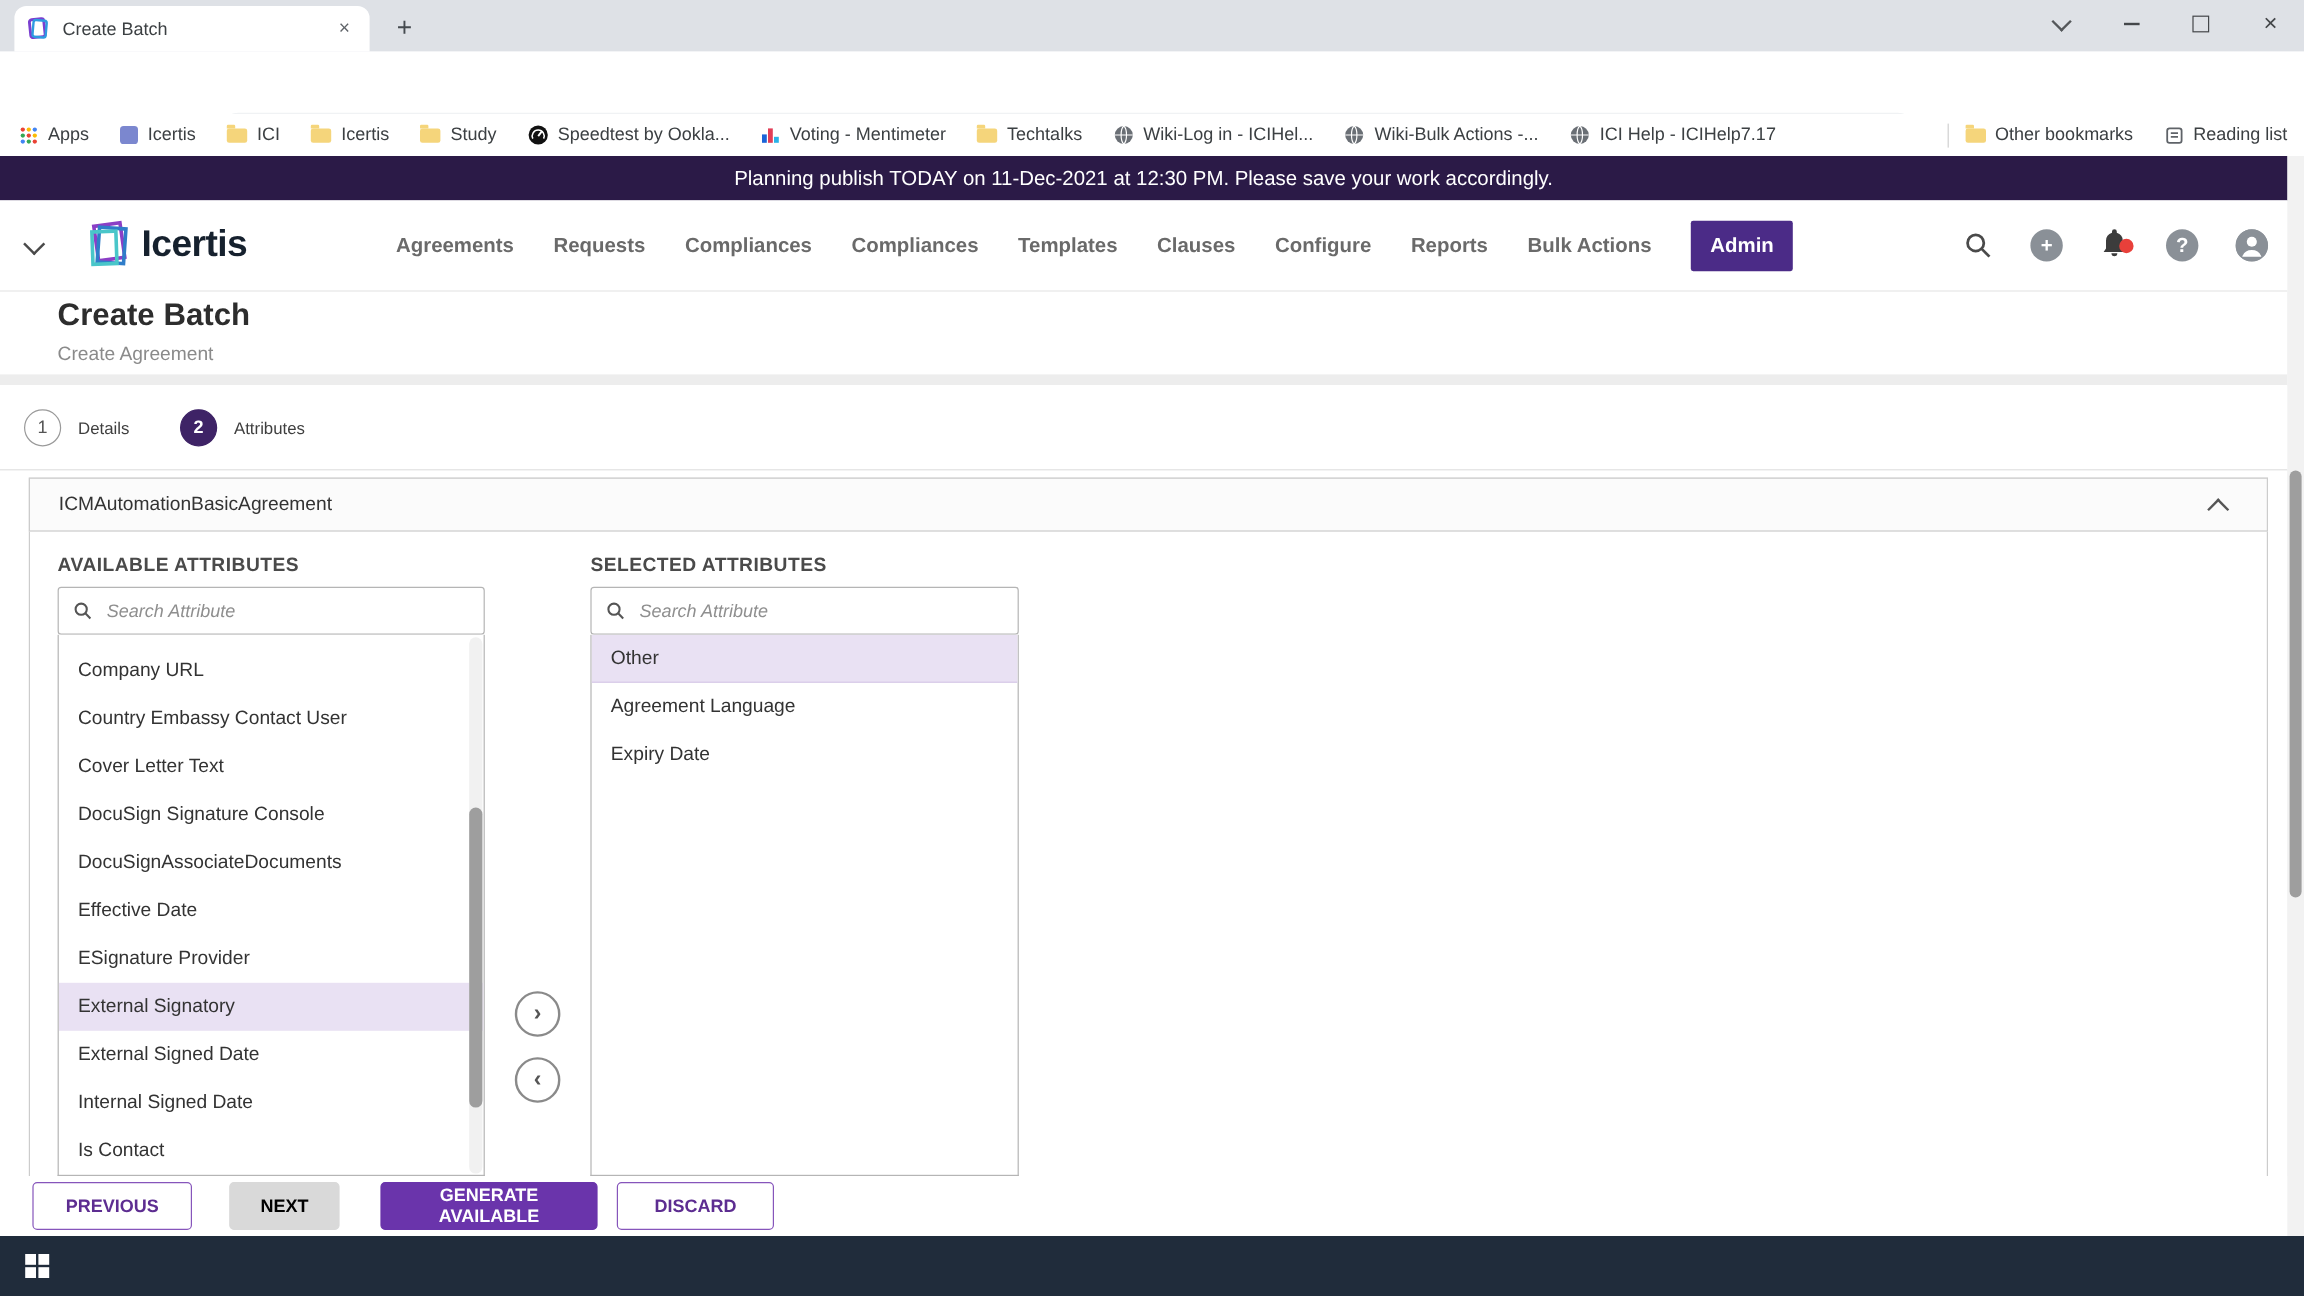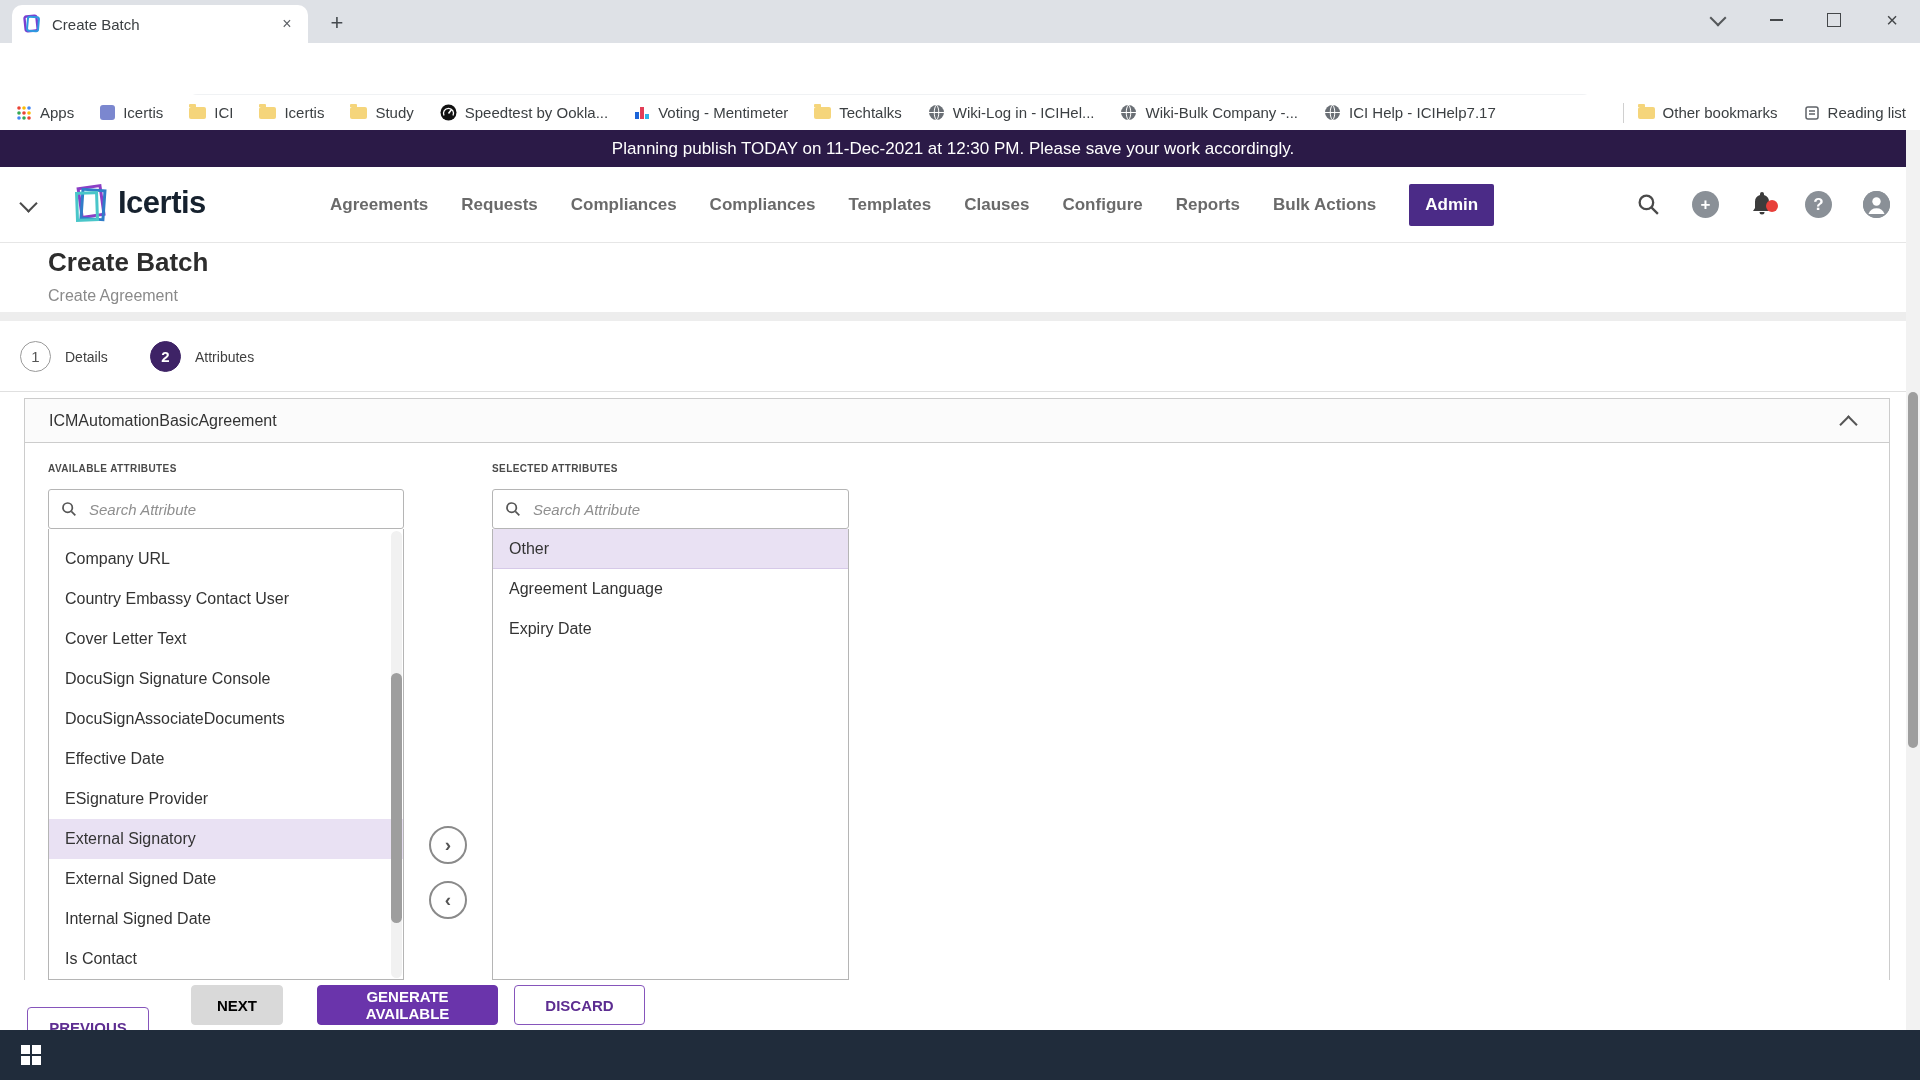--- a/index.html
+++ b/index.html
@@ -67,21 +67,21 @@
   .step{display:flex;align-items:center;position:absolute;top:20px;}
   .step-circle{width:31px;height:31px;border-radius:50%;border:1px solid #9a9a9a;color:#555;font-size:15px;display:flex;align-items:center;justify-content:center;box-sizing:border-box;background:#fff;}
   .step-circle.active{background:#3e2366;border-color:#3e2366;color:#fff;font-weight:700;}
   .step-label{font-size:14px;color:#3f3f3f;margin-left:14px;}
 
   
   .panel{left:24px;top:398px;width:1866px;height:632px;border:1px solid #ccc;box-sizing:border-box;background:#fff;}
   .panel-hdr{left:24px;top:398px;width:1866px;height:45px;background:#fbfbfb;border:1px solid #ccc;box-sizing:border-box;display:flex;align-items:center;}
   .panel-title{font-size:16px;color:#333;margin-left:24px;}
   .chev-up{position:absolute;right:34px;top:19px;width:11px;height:11px;border-left:2.5px solid #555;border-top:2.5px solid #555;transform:rotate(45deg);}
-  .col-lbl{font-size:10px;font-weight:700;color:#4a4a4a;letter-spacing:.4px;}
+  .col-lbl{font-size:16px;font-weight:700;color:#4a4a4a;letter-spacing:.4px;}
   .searchbox{height:40px;border:1px solid #b5b5b5;border-radius:3px;background:#fff;display:flex;align-items:center;box-sizing:border-box;padding:0 12px;}
   .searchbox input{border:none;outline:none;font-size:15px;margin-left:10px;width:85%;font-family:"Liberation Sans",sans-serif;color:#333;background:transparent;}
   .searchbox input::placeholder{color:#8f8f8f;font-style:italic;}
   .listbox{border:1px solid #b5b5b5;border-top:none;background:#fff;box-sizing:border-box;overflow:hidden;}
   .row{height:40px;line-height:40px;font-size:16px;color:#333;padding-left:16px;white-space:nowrap;}
   .row.hl{background:#e9e1f3;}
   .sel .row.hl{border-bottom:1px solid #d6c9e8;box-sizing:border-box;}
   .in-track{position:absolute;right:2px;top:2px;width:11px;height:447px;background:#f1f1f1;border-radius:6px;}
   .in-thumb{position:absolute;right:2px;top:144px;width:11px;height:250px;background:#9e9e9e;border-radius:6px;}
   .xferbtn{width:38px;height:38px;border-radius:50%;border:2px solid #8a8a8a;background:#fff;color:#555;font-size:19px;font-weight:700;display:flex;align-items:center;justify-content:center;box-sizing:border-box;}
@@ -247,21 +247,21 @@
         <circle cx="8.5" cy="8.5" r="7.5" fill="#6a6f75"></circle>
         <path d="M1 8.5h15M8.5 1c3 2.4 3 12.6 0 15-3-2.4-3-12.6 0-15z" stroke="#fff" stroke-width="1" fill="none"></path>
       </svg>
     <span>Wiki-Log in - ICIHel...</span>
   </div>
   <div class="bm">
     <svg width="17" height="17" viewBox="0 0 17 17">
         <circle cx="8.5" cy="8.5" r="7.5" fill="#6a6f75"></circle>
         <path d="M1 8.5h15M8.5 1c3 2.4 3 12.6 0 15-3-2.4-3-12.6 0-15z" stroke="#fff" stroke-width="1" fill="none"></path>
       </svg>
-    <span>Wiki-Bulk Company -...</span>
+    <span>Wiki-Bulk Actions -...</span>
   </div>
   <div class="bm">
     <svg width="17" height="17" viewBox="0 0 17 17">
         <circle cx="8.5" cy="8.5" r="7.5" fill="#6a6f75"></circle>
         <path d="M1 8.5h15M8.5 1c3 2.4 3 12.6 0 15-3-2.4-3-12.6 0-15z" stroke="#fff" stroke-width="1" fill="none"></path>
       </svg>
     <span>ICI Help - ICIHelp7.17</span>
   </div>
   <div class="bm-right">
     <div class="bm-sep"></div>
@@ -393,21 +393,21 @@
 
 <div class="row hl">Other</div>
     <div class="row">Agreement Language</div>
     <div class="row">Expiry Date</div>
   </div>
 
 <div class="abs xferbtn" style="left:429px;top:826px;">›</div>
 <div class="abs xferbtn" style="left:429px;top:881px;">‹</div>
 
 <div class="abs footer">
-  <button class="fbtn outline" style="left:27px;width:122px;margin-top:22px;">PREVIOUS</button>
+  <button class="fbtn outline" style="left:27px;width:133px;">PREVIOUS</button>
   <button class="fbtn disabled" style="left:191px;width:92px;">NEXT</button>
   <button class="fbtn primary" style="left:317px;width:181px;">GENERATE AVAILABLE</button>
   <button class="fbtn outline" style="left:514px;width:131px;">DISCARD</button>
 </div>
 
 <div class="abs taskbar">
   <div class="tb-slot" style="left:0;">
     <svg width="22" height="22" viewBox="0 0 22 22">
         <rect x="1" y="1" width="9" height="9" fill="#fff"></rect>
         <rect x="12" y="1" width="9" height="9" fill="#fff"></rect>

